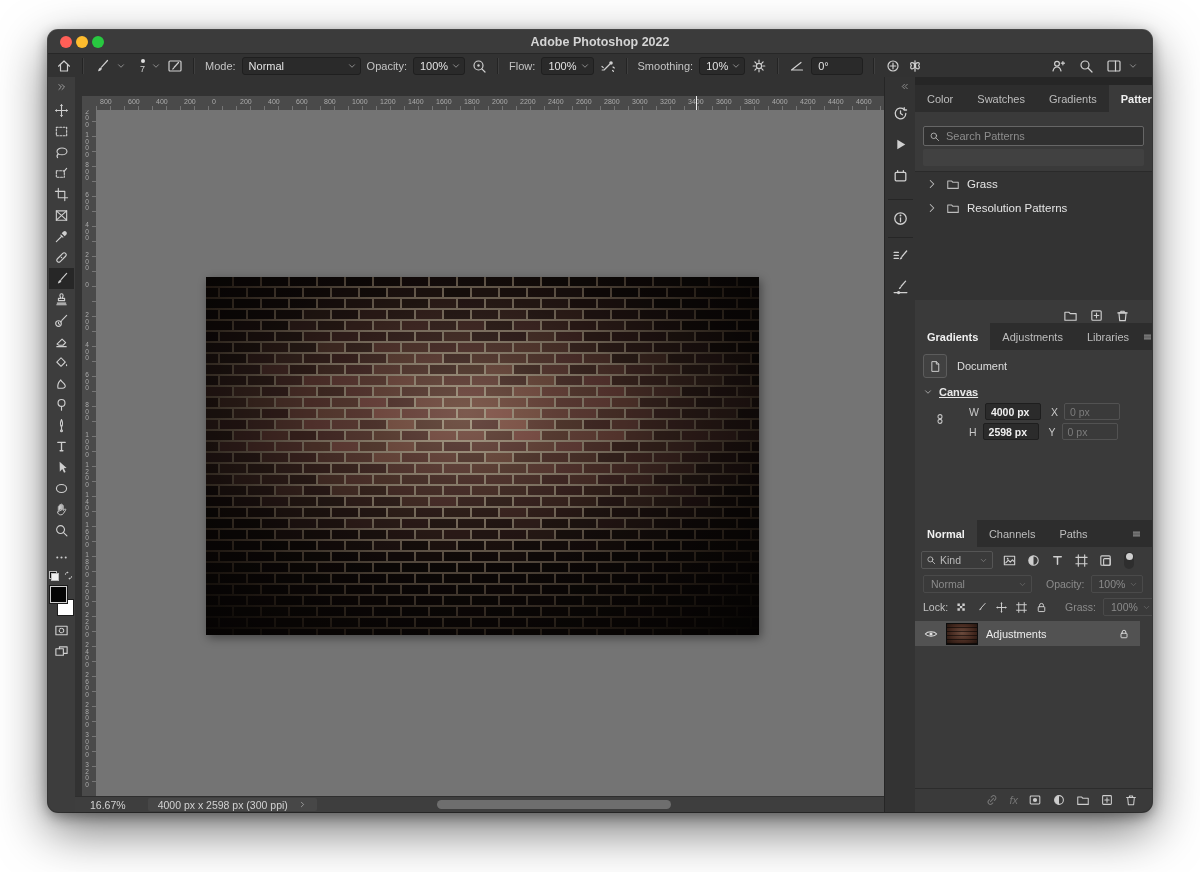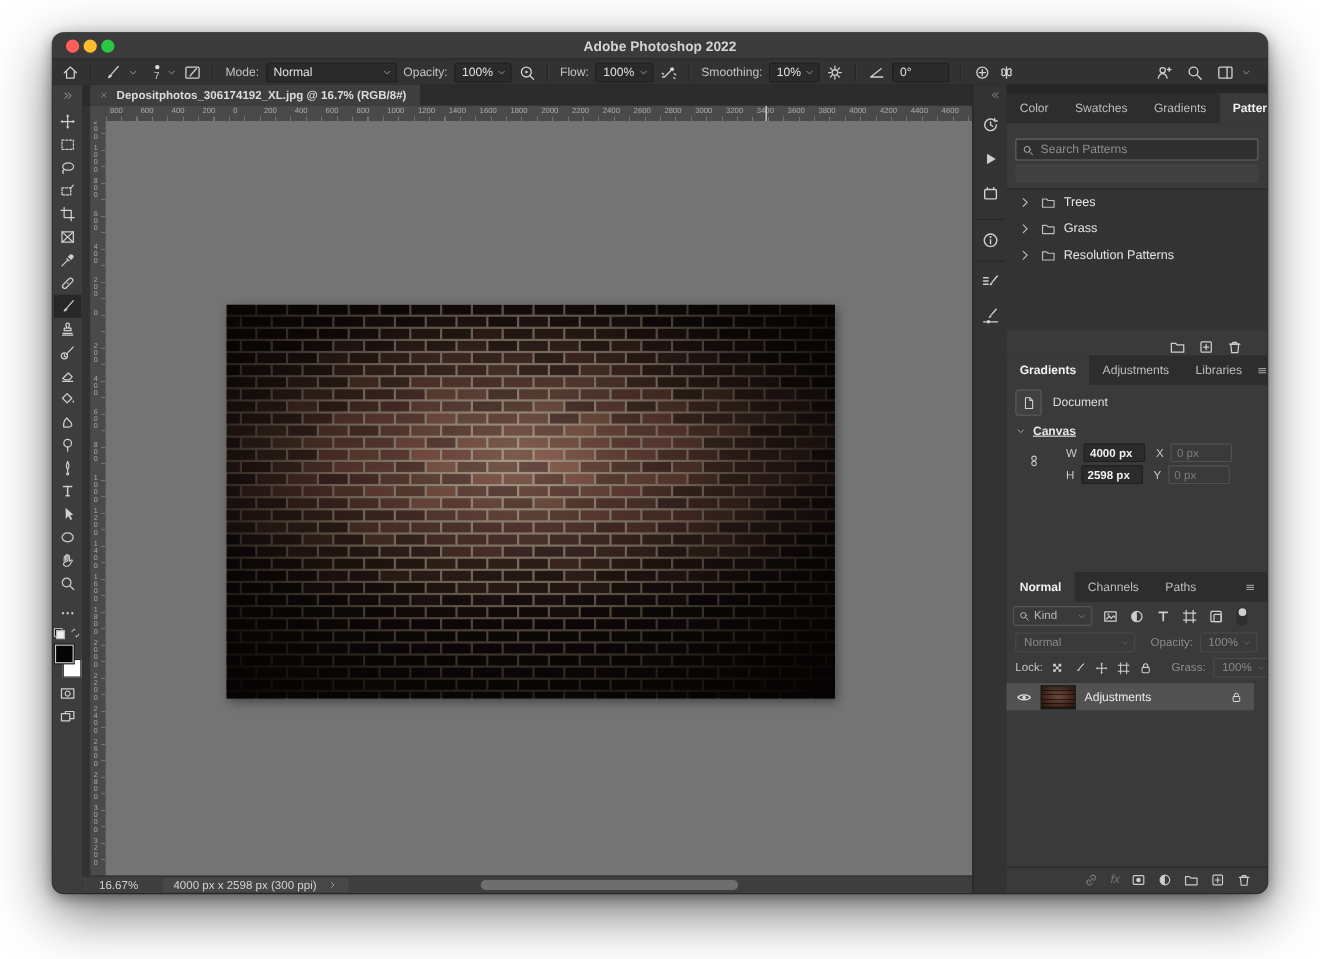--- a/index.html
+++ b/index.html
@@ -532,30 +532,20 @@
       <span class="ic">
             <svg viewBox="0 0 16 16" aria-hidden="true">
               <rect x="2" y="5" width="8" height="7" class="s"></rect>
               <path d="M5.8 5V3h8.2v7h-3.5" class="s"></path>
             </svg>
           </span>
     </span>
   </div>
 
   <div class="docarea">
-    <div class="tabbar">
-      <div class="doctab">
-        <span class="ic">
-              <svg viewBox="0 0 16 16" aria-hidden="true">
-                <path d="M4.5 4.5l7 7M11.5 4.5l-7 7" class="s"></path>
-              </svg>
-            </span>
-        <span>Depositphotos_306174192_XL.jpg @ 16.7% (RGB/8#)</span>
-      </div>
-    </div>
     <div class="filler-left"></div>
     <div class="ruler-corner"></div>
     <div class="ruler-h" id="rulerH">
           <span class="rl" style="left: 4px;">800</span>
           <span class="rl" style="left: 32px;">600</span>
           <span class="rl" style="left: 60px;">400</span>
           <span class="rl" style="left: 88px;">200</span>
           <span class="rl" style="left: 116px;">0</span>
           <span class="rl" style="left: 144px;">200</span>
           <span class="rl" style="left: 172px;">400</span>
@@ -1508,33 +1498,20 @@
               <span class="ic chev">
                 <svg viewBox="0 0 16 16" aria-hidden="true">
                   <path d="M6 4l4 4-4 4" class="s"></path>
                 </svg>
               </span>
               <span class="ic">
                 <svg viewBox="0 0 16 16" aria-hidden="true">
                   <path d="M2 4.5h4.2L7.8 6H14v7H2z" class="s"></path>
                 </svg>
               </span>
-              <span>Trees</span>
-            </div>
-            <div class="pat-row">
-              <span class="ic chev">
-                <svg viewBox="0 0 16 16" aria-hidden="true">
-                  <path d="M6 4l4 4-4 4" class="s"></path>
-                </svg>
-              </span>
-              <span class="ic">
-                <svg viewBox="0 0 16 16" aria-hidden="true">
-                  <path d="M2 4.5h4.2L7.8 6H14v7H2z" class="s"></path>
-                </svg>
-              </span>
               <span>Grass</span>
             </div>
             <div class="pat-row">
               <span class="ic chev">
                 <svg viewBox="0 0 16 16" aria-hidden="true">
                   <path d="M6 4l4 4-4 4" class="s"></path>
                 </svg>
               </span>
               <span class="ic">
                 <svg viewBox="0 0 16 16" aria-hidden="true">

